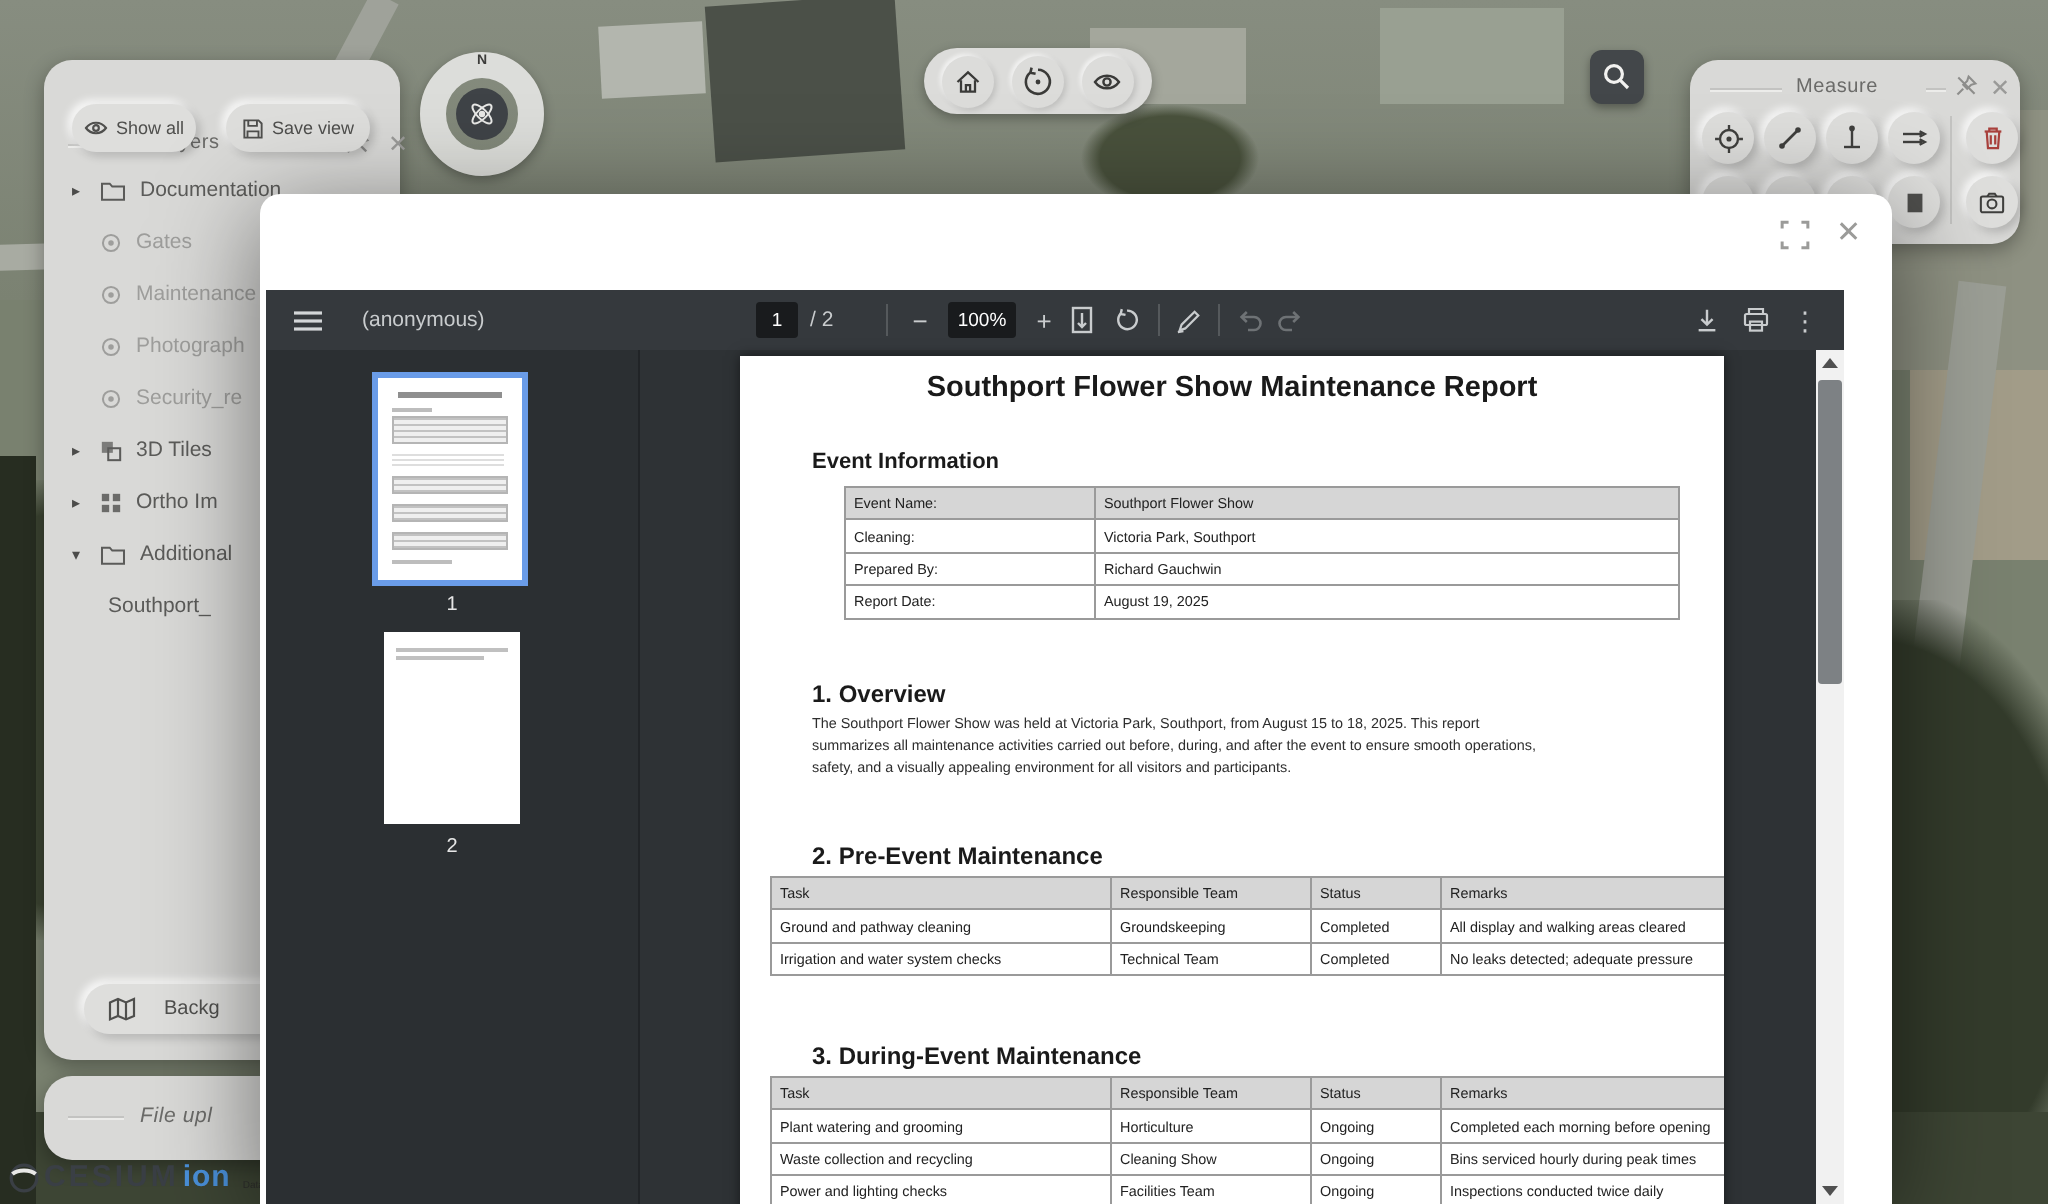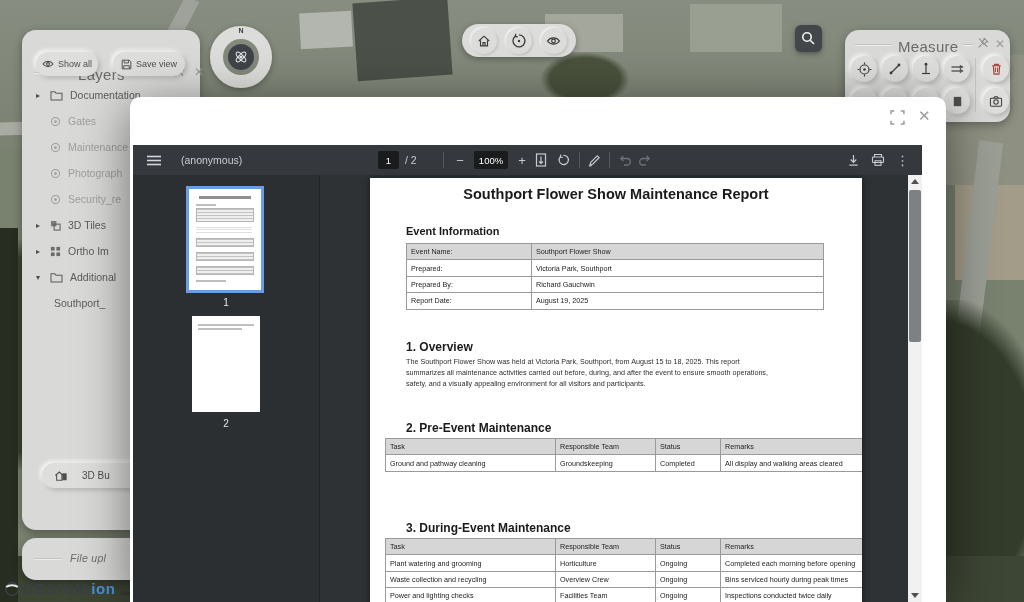--- a/index.html
+++ b/index.html
@@ -23,21 +23,21 @@
   .m-tree2{ left:-30px; top:240px; width:110px; height:230px; background:radial-gradient(ellipse at center,#3a4230 0 60%,transparent 72%); }
   .m-tree3{ left:820px; top:300px; width:230px; height:330px; background:radial-gradient(ellipse at center,#333b2b 0 62%,transparent 74%); }
   .m-tree4{ left:540px; top:52px; width:90px; height:54px; background:radial-gradient(ellipse at center,#49513c 0 55%,transparent 70%); }
   .m-field1{ left:938px; top:55px; width:90px; height:130px; background:#8e9182; }
   .m-field2{ left:955px; top:185px; width:70px; height:95px; background:#a29c88; }
   .m-bottom{ left:0; top:556px; width:1024px; height:46px; background:#3d4534; }
   .m-leftstrip{ left:0; top:228px; width:18px; height:374px; background:#272d21; }
 
   
   .panel{ background:#d9d9d7; border-radius:14px; box-shadow:0 3px 10px rgba(0,0,0,.32); z-index:5; }
-  .panel-title{ font-size:15px; color:#6b6b69; letter-spacing:.3px; }
+  .panel-title{ font-size:10px; color:#6b6b69; letter-spacing:.3px; }
   .etch{ height:1px; background:#c3c3c1; box-shadow:0 1px 0 #ececea; }
   .pill-btn{ display:flex; align-items:center; gap:4px; justify-content:center;
              background:#dededc; border-radius:13px; color:#4f4f4d; font-size:9px;
              box-shadow:2px 2px 5px rgba(0,0,0,.18), -2px -2px 4px rgba(255,255,255,.85);
              white-space:nowrap; overflow:hidden; }
   .icon{ display:inline-flex; align-items:center; justify-content:center; }
   .close-x{ color:#9a9a98; font-size:12px; line-height:1; }
 
   
   .layer-row{ position:absolute; left:14px; width:170px; height:20px; display:flex; align-items:center; gap:7px;
@@ -301,29 +301,29 @@
         <svg width="13" height="11" viewBox="0 0 14 12" fill="none" stroke="#5b5b59" stroke-width="1.1">
           <path d="M1 2 H5.2 L6.6 3.6 H13 V10.8 H1 Z"></path>
         </svg>
       </span>
       <span>Additional</span>
     </div>
     <div class="layer-row" style="top:263px; padding-left:18px;">
       <span>Southport_</span>
     </div>
 
-    <div class="abs pill-btn" style="left:20px; top:433px; width:122px; height:25px; justify-content:flex-start; padding-left:12px; gap:14px; font-size:10px;">
-      <span class="icon">
-        <svg width="14" height="13" viewBox="0 0 16 15" fill="none" stroke="#4f4f4d" stroke-width="1.2">
-          <path d="M1.5 7.5 L6 3.5 L10.5 7.5"></path>
-            <path d="M3 6.5 V13 H9 V6.5"></path>
-          <rect x="9.5" y="5" width="5" height="8" fill="#4f4f4d" stroke="none"></rect>
-        </svg>
-      </span>
-      <span>3D Bu</span>
+    <div class="abs pill-btn" style="left:20px; top:462px; width:122px; height:25px; justify-content:flex-start; padding-left:12px; gap:14px; font-size:10px;">
+      <span class="icon">
+        <svg width="14" height="13" viewBox="0 0 14 13" fill="none" stroke="#4f4f4d" stroke-width="1.1">
+          <path d="M1 3.2 L5 1.5 L9 3.2 L13 1.5 V10 L9 11.7 L5 10 L1 11.7 Z"></path>
+            <path d="M5 1.5 V10"></path>
+            <path d="M9 3.2 V11.7"></path>
+        </svg>
+      </span>
+      <span>Backg</span>
     </div>
   </div>
 
   <div class="abs panel" style="left:22px; top:538px; width:178px; height:42px;">
     <div class="abs etch" style="left:12px; top:20px; width:28px;"></div>
     <div class="abs panel-title" style="left:48px; top:14px; font-size:10.5px;font-style:italic;">File upl</div>
   </div>
 
   <div class="abs panel" style="left:845px; top:30px; width:165px; height:92px;">
     <div class="abs etch" style="left:10px; top:14px; width:36px;"></div>
@@ -539,32 +539,32 @@
             <div class="mini" style="left:6px; top:12px; width:44px; height:1.6px; background:#c0c0c0;"></div>
           </div>
           <div class="thumb-label" style="top:243px; left:0;">2</div>
         </div>
 
         <div class="pagearea">
           <div class="pdfpage">
             <div class="doc-title">Southport Flower Show Maintenance Report</div>
 
             <div class="doc-h2" style="left:36px; top:47px; font-size:11px;">Event Information</div>
-            <table class="doc" style="left:36px; top:65px; width:417px;">
+            <table class="doc" style="left:52px; top:65px; width:417px;">
               <colgroup>
                   <col style="width:125px">
                   <col style="width:292px">
                 </colgroup>
               <tbody>
                   <tr class="hdr">
                 <td>Event Name:</td>
                 <td>Southport Flower Show</td>
               </tr>
               <tr>
-                <td>Prepared:</td>
+                <td>Cleaning:</td>
                 <td>Victoria Park, Southport</td>
               </tr>
               <tr>
                 <td>Prepared By:</td>
                 <td>Richard Gauchwin</td>
               </tr>
               <tr>
                 <td>Report Date:</td>
                 <td>August 19, 2025</td>
               </tr>
@@ -588,20 +588,26 @@
                 <td>Responsible Team</td>
                 <td>Status</td>
                 <td>Remarks</td>
               </tr>
               <tr>
                 <td>Ground and pathway cleaning</td>
                 <td>Groundskeeping</td>
                 <td>Completed</td>
                 <td>All display and walking areas cleared</td>
               </tr>
+              <tr>
+                <td>Irrigation and water system checks</td>
+                <td>Technical Team</td>
+                <td>Completed</td>
+                <td>No leaks detected; adequate pressure</td>
+              </tr>
             </tbody>
               </table>
 
             <div class="doc-h2" style="left:36px; top:343px;">3. During-Event Maintenance</div>
             <table class="doc" style="left:15px; top:360px; width:512px;">
               <colgroup>
                   <col style="width:170px">
                   <col style="width:100px">
                   <col style="width:65px">
                   <col style="width:177px">
@@ -614,21 +620,21 @@
                 <td>Remarks</td>
               </tr>
               <tr>
                 <td>Plant watering and grooming</td>
                 <td>Horticulture</td>
                 <td>Ongoing</td>
                 <td>Completed each morning before opening</td>
               </tr>
               <tr>
                 <td>Waste collection and recycling</td>
-                <td>Overview Crew</td>
+                <td>Cleaning Show</td>
                 <td>Ongoing</td>
                 <td>Bins serviced hourly during peak times</td>
               </tr>
               <tr>
                 <td>Power and lighting checks</td>
                 <td>Facilities Team</td>
                 <td>Ongoing</td>
                 <td>Inspections conducted twice daily</td>
               </tr>
             </tbody>

